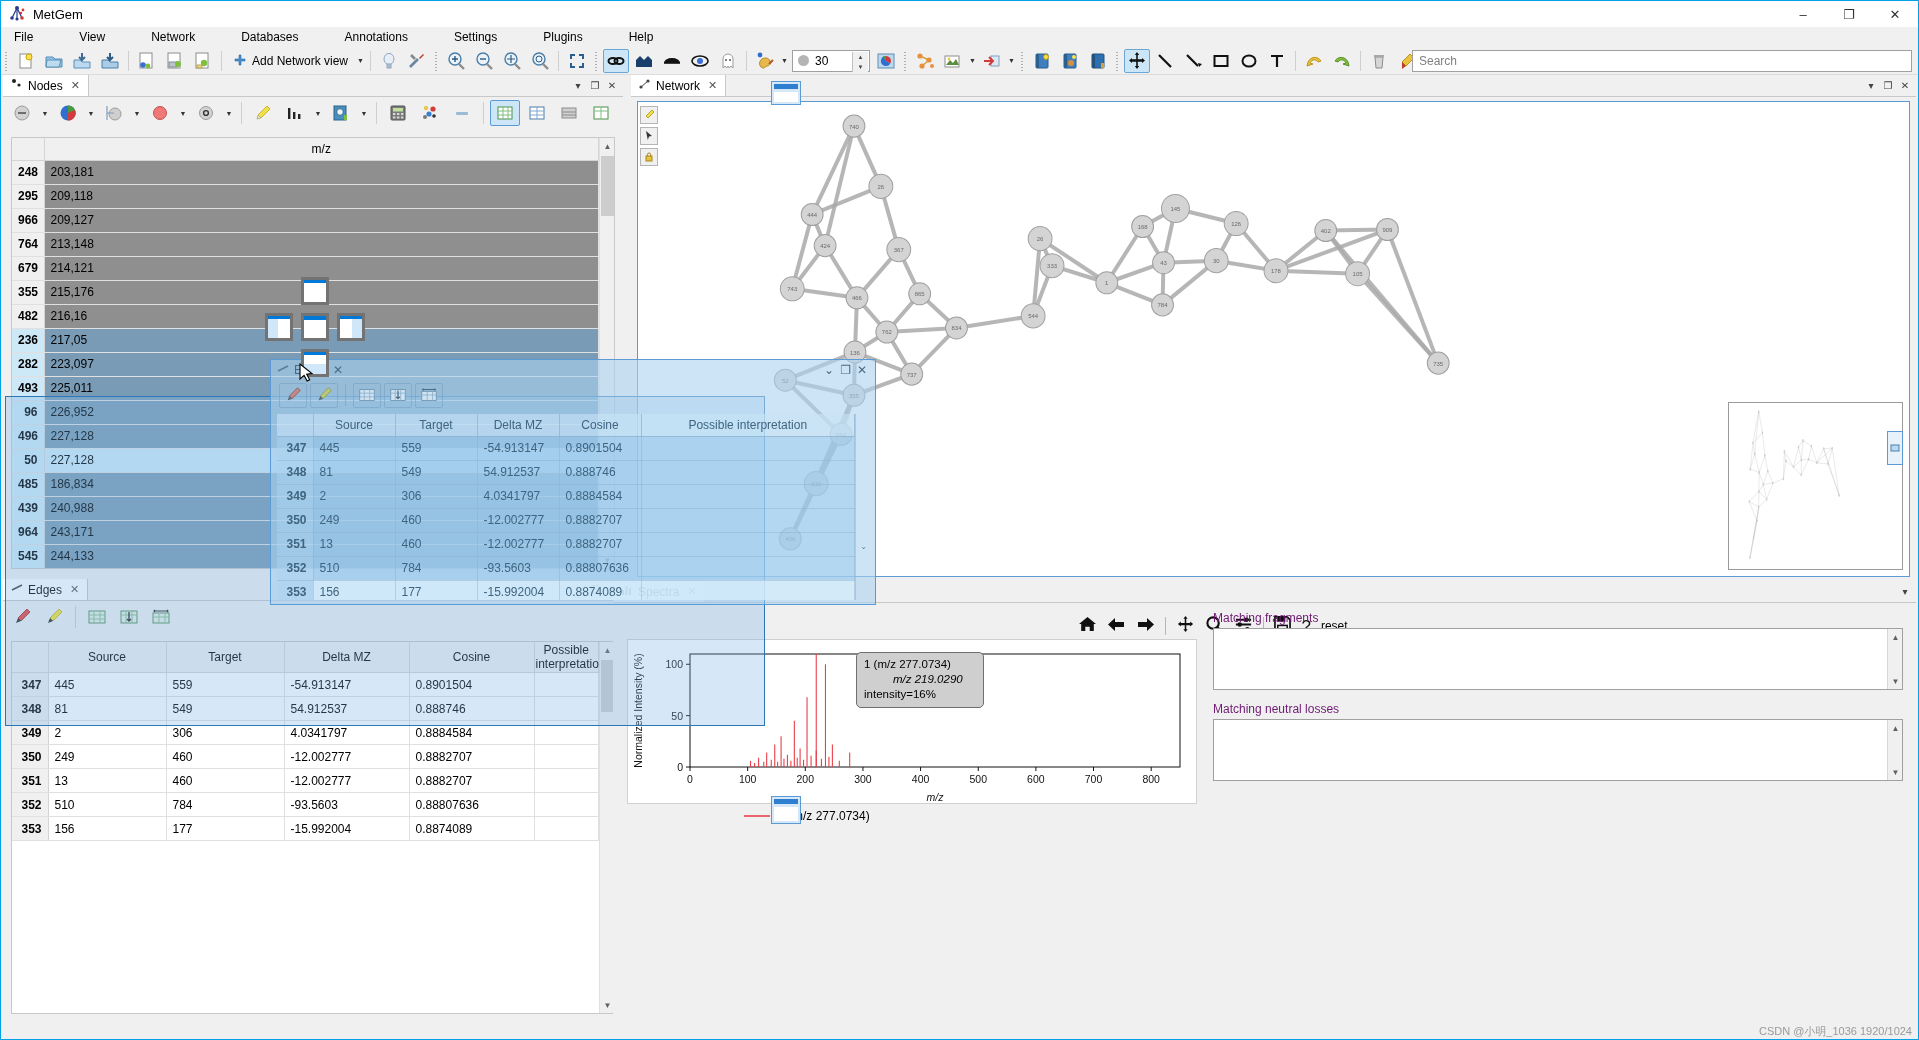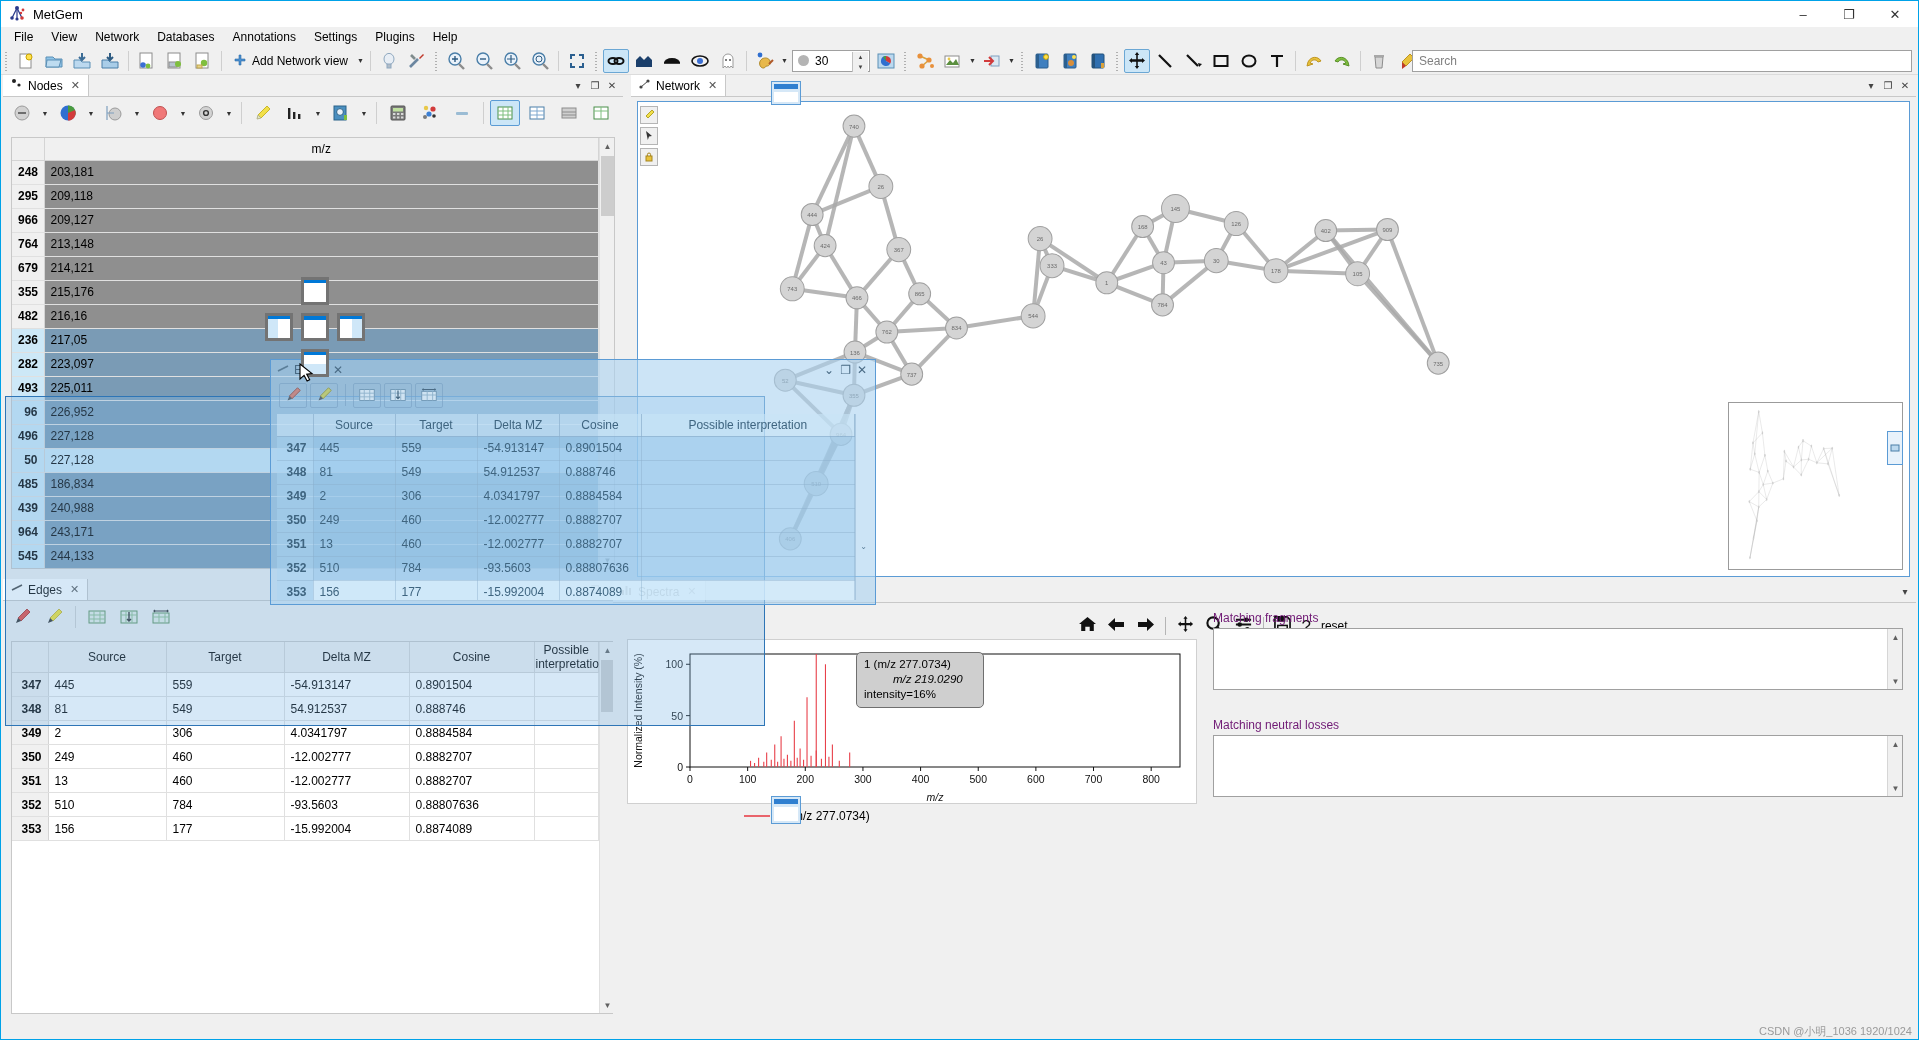--- a/index.html
+++ b/index.html
@@ -32,21 +32,21 @@
   .win-buttons { position: absolute; right: 0; top: 0; display: flex; height: 26px; }
   .win-btn {
     width: 46px; height: 26px; display: flex; align-items: center; justify-content: center;
     font-size: 13px; color: #333;
   }
 
   
   .menubar {
     position: absolute; left: 0; top: 26px; width: 1917px; height: 20px;
     background: #f0f0f0;
-    display: flex; align-items: center; padding-left: 4px;
+    display: flex; align-items: center; padding-left: 4px; gap: 28px;
   }
   .menu-item { padding: 2px 9px; font-size: 12px; color: #000; cursor: default; }
 
   
   .toolbar {
     position: absolute; left: 0; top: 46px; width: 1917px; height: 28px;
     background: #f0f0f0; border-bottom: 1px solid #dcdcdc;
     display: flex; align-items: center;
   }
   .tgrip { width: 7px; height: 22px; margin: 0 2px;
@@ -1334,21 +1334,21 @@
     </div>
 
     <div style="position:absolute; left:600px; top:30px; width:690px;">
       <div class="side-box-label">Matching fragments</div>
       <div class="side-box" style="height:62px; margin-top:3px; position:relative;">
         <div class="vscroll" style="border-left:1px solid #d6d6d6;">
           <div class="arw" style="top:0;">▲</div>
           <div class="arw" style="bottom:0;">▼</div>
         </div>
       </div>
-      <div class="side-box-label" style="margin-top:28px;">Matching neutral losses</div>
+      <div class="side-box-label" style="margin-top:12px;">Matching neutral losses</div>
       <div class="side-box" style="height:62px; margin-top:3px; position:relative;">
         <div class="vscroll" style="border-left:1px solid #d6d6d6;">
           <div class="arw" style="top:0;">▲</div>
           <div class="arw" style="bottom:0;">▼</div>
         </div>
       </div>
     </div>
   </div>
 
   <div class="drop-highlight" style="left:4px; top:395px; width:760px; height:330px;"></div>

